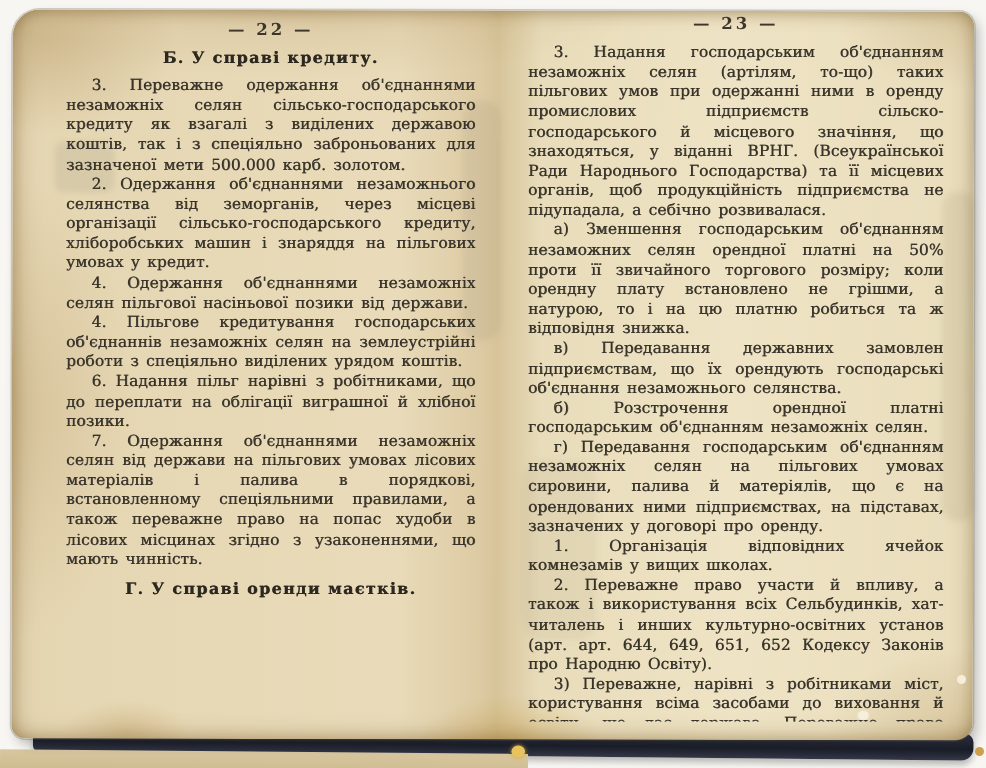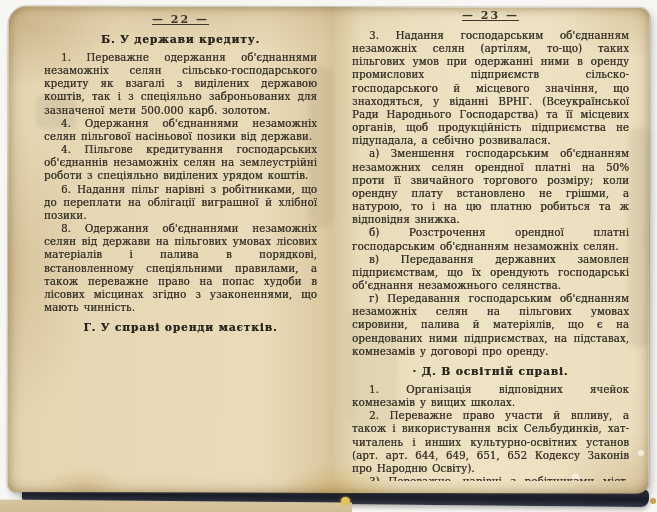--- a/index.html
+++ b/index.html
@@ -51,21 +51,21 @@
   .sp-white1{left:572px;top:474px;width:7px;height:6px;background:#f6efdc;box-shadow:0 0 2px #f6efdc;}
   .sp-white2{left:638px;top:450px;width:6px;height:6px;background:#f4eedb;}
   .sp-yellow{left:341px;top:497px;width:9px;height:8px;background:#e8c25c;box-shadow:0 0 3px #d9a93c;}
   .sp-orange{left:650px;top:498px;width:6px;height:6px;background:#caa04e;}
 
   .page{position:absolute;color:#37322a;}
   .page-left{left:44px;top:13px;width:273px;height:468px;overflow:hidden;}
   .page-right{left:352px;top:9px;width:277px;height:472px;overflow:hidden;}
   .page-number{
     text-align:center;font-size:11px;letter-spacing:2px;
-    color:#3c362c;margin-bottom:7px;font-weight:bold;text-decoration:underline;
+    color:#3c362c;margin-bottom:7px;font-weight:bold;
   }
   .page-body p{
     margin:0;font-size:10.3px;line-height:13.15px;
     text-align:justify;text-indent:17px;
     letter-spacing:.05px;word-spacing:1.5px;
     color:#38332a;text-shadow:.35px 0 0 rgba(52,47,37,.75);
   }
   .page-body .heading{
     text-align:center;font-weight:bold;font-size:10.6px;
     margin:7px 0 6px;letter-spacing:.9px;color:#2c271f;
@@ -87,36 +87,36 @@
 </div>
 
 <div class="speck sp-white1"></div>
 <div class="speck sp-white2"></div>
 <div class="speck sp-yellow"></div>
 <div class="speck sp-orange"></div>
 
 <div class="page page-left">
   <div class="page-number">— 22 —</div>
   <div class="page-body">
-      <div class="heading">Б. У держави кредиту.</div>
-      <p>1. Переважне одержання об'єднаннями незаможніх селян сільсько-господарського кредиту як взагалі з виділених державою коштів, так і з спеціяльно заброньованих для зазначеної мети 500.000 карб. золотом.</p>
+      <div class="heading">Б. У справі кредиту.</div>
+      <p>3. Переважне одержання об'єднаннями незаможніх селян сільсько-господарського кредиту як взагалі з виділених державою коштів, так і з спеціяльно заброньованих для зазначеної мети 500.000 карб. золотом.</p>
+      <p>2. Одержання об'єднаннями незаможнього селянства від земорганів, через місцеві організації сільсько-господарського кредиту, хліборобських машин і знаряддя на пільгових умовах у кредит.</p>
       <p>4. Одержання об'єднаннями незаможніх селян пільгової насіньової позики від держави.</p>
       <p>4. Пільгове кредитування господарських об'єднаннів незаможніх селян на землеустрійні роботи з спеціяльно виділених урядом коштів.</p>
       <p>6. Надання пільг нарівні з робітниками, що до переплати на облігації виграшної й хлібної позики.</p>
-      <p>8. Одержання об'єднаннями незаможніх селян від держави на пільгових умовах лісових матеріалів і палива в порядкові, встановленному спеціяльними правилами, а також переважне право на попас худоби в лісових місцинах згідно з узаконеннями, що мають чинність.</p>
+      <p>7. Одержання об'єднаннями незаможніх селян від держави на пільгових умовах лісових матеріалів і палива в порядкові, встановленному спеціяльними правилами, а також переважне право на попас худоби в лісових місцинах згідно з узаконеннями, що мають чинність.</p>
       <div class="heading">Г. У справі оренди маєтків.</div>
     </div>
 </div>
 
 <div class="page page-right">
   <div class="page-number">— 23 —</div>
   <div class="page-body">
       <p>3. Надання господарським об'єднанням незаможніх селян (артілям, то-що) таких пільгових умов при одержанні ними в оренду промислових підприємств сільско-господарського й місцевого значіння, що знаходяться, у віданні ВРНГ. (Всеукраїнської Ради Народнього Господарства) та її місцевих органів, щоб продукційність підприємства не підупадала, а себічно розвивалася.</p>
       <p>а) Зменшення господарським об'єднанням незаможних селян орендної платні на 50% проти її звичайного торгового розміру; коли орендну плату встановлено не грішми, а натурою, то і на цю платню робиться та ж відповідня знижка.</p>
+      <p>в) Передавання державних замовлен підприємствам, що їх орендують господарські об'єднання незаможнього селянства.</p>
       <p>б) Розстрочення орендної платні господарським об'єднанням незаможніх селян.</p>
-      <p>в) Передавання державних замовлен підприємствам, що їх орендують господарські об'єднання незаможнього селянства.</p>
-      <p>г) Передавання господарським об'єднанням незаможніх селян на пільгових умовах сировини, палива й матеріялів, що є на орендованих ними підприємствах, на підставах, комнезамів у договорі про оренду.</p>
-      <div class="heading">· Д. В освітній справі.</div>
+      <p>г) Передавання господарським об'єднанням незаможніх селян на пільгових умовах сировини, палива й матеріялів, що є на орендованих ними підприємствах, на підставах, зазначених у договорі про оренду.</p>
       <p>1. Організація відповідних ячейок комнезамів у вищих школах.</p>
       <p>2. Переважне право участи й впливу, а також і використування всіх Сельбудинків, хат-читалень і инших культурно-освітних установ (арт. арт. 644, 649, 651, 652 Кодексу Законів про Народню Освіту).</p>
       <p>3) Переважне, нарівні з робітниками міст, користування всіма засобами до виховання й освіти, що дає держава. Переважне право вступу поряд із робітниками в усі державні шкільно-віховальні установи, а також і безплатне навчання в них (§ 18 Основн. Положен. Кодексу закона про Народнью Освіту УССР.)</p>
     </div>
 </div>
 
 </body></html>

